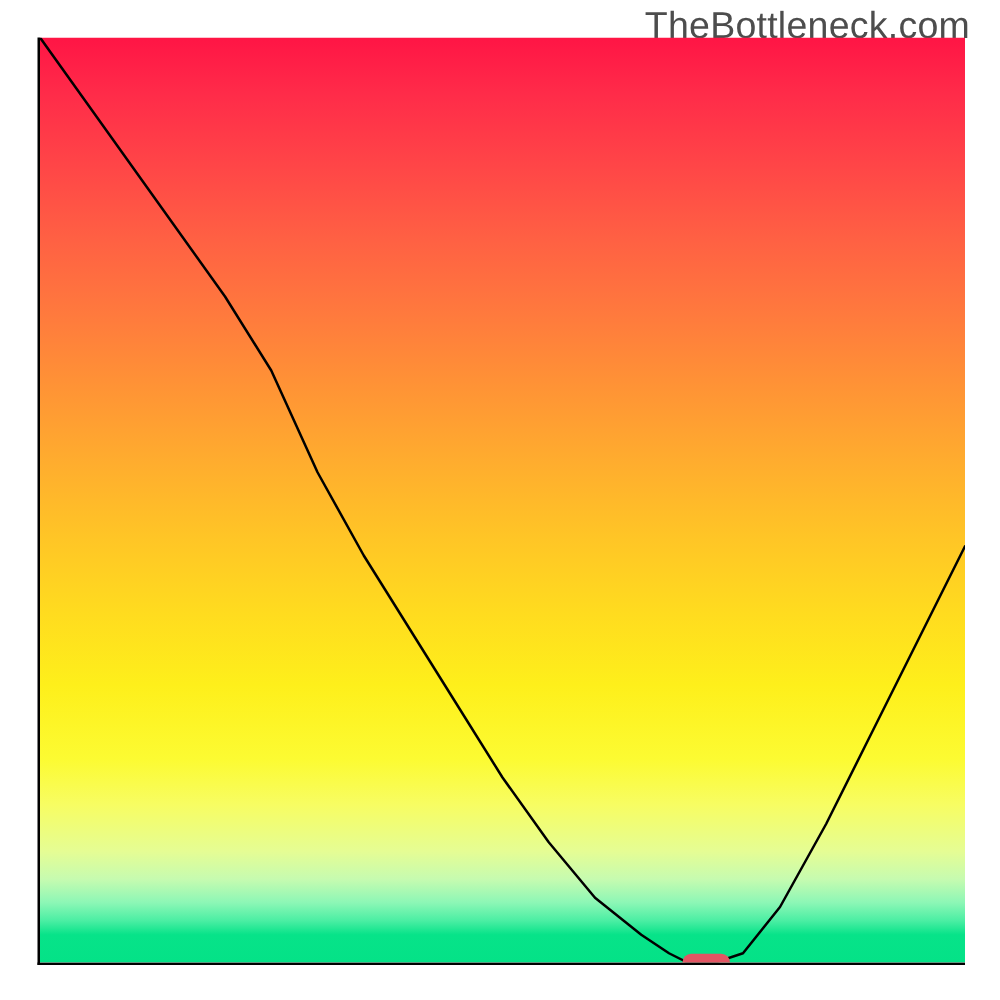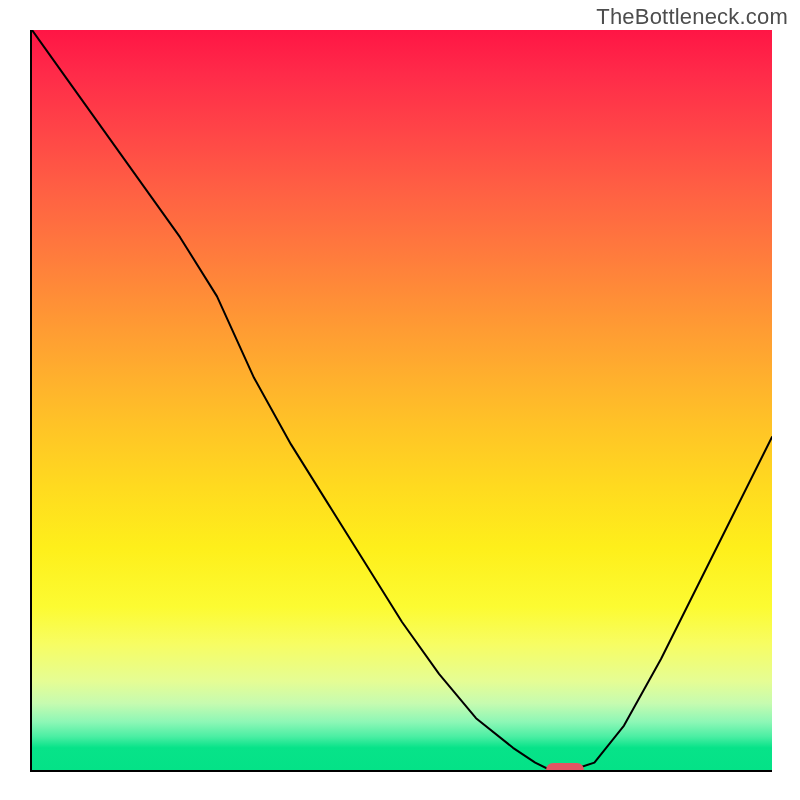--- a/index.html
+++ b/index.html
@@ -82,23 +82,23 @@
     background: #e25563;
     
     bottom: -7px;
     transform: translateX(-50%);
   }
 
   
   .attribution {
     position: absolute;
     top: 4px;
-    right: 12px;
+    right: 24px;
     color: #4d4d4d;
-    font-size: 22px;
+    font-size: 30px;
     font-weight: 400;
     letter-spacing: 0.2px;
   }
 </style>
 </head>
 <body>
 
 <div class="chart-wrap">
 
   <div class="attribution">TheBottleneck.com</div>

